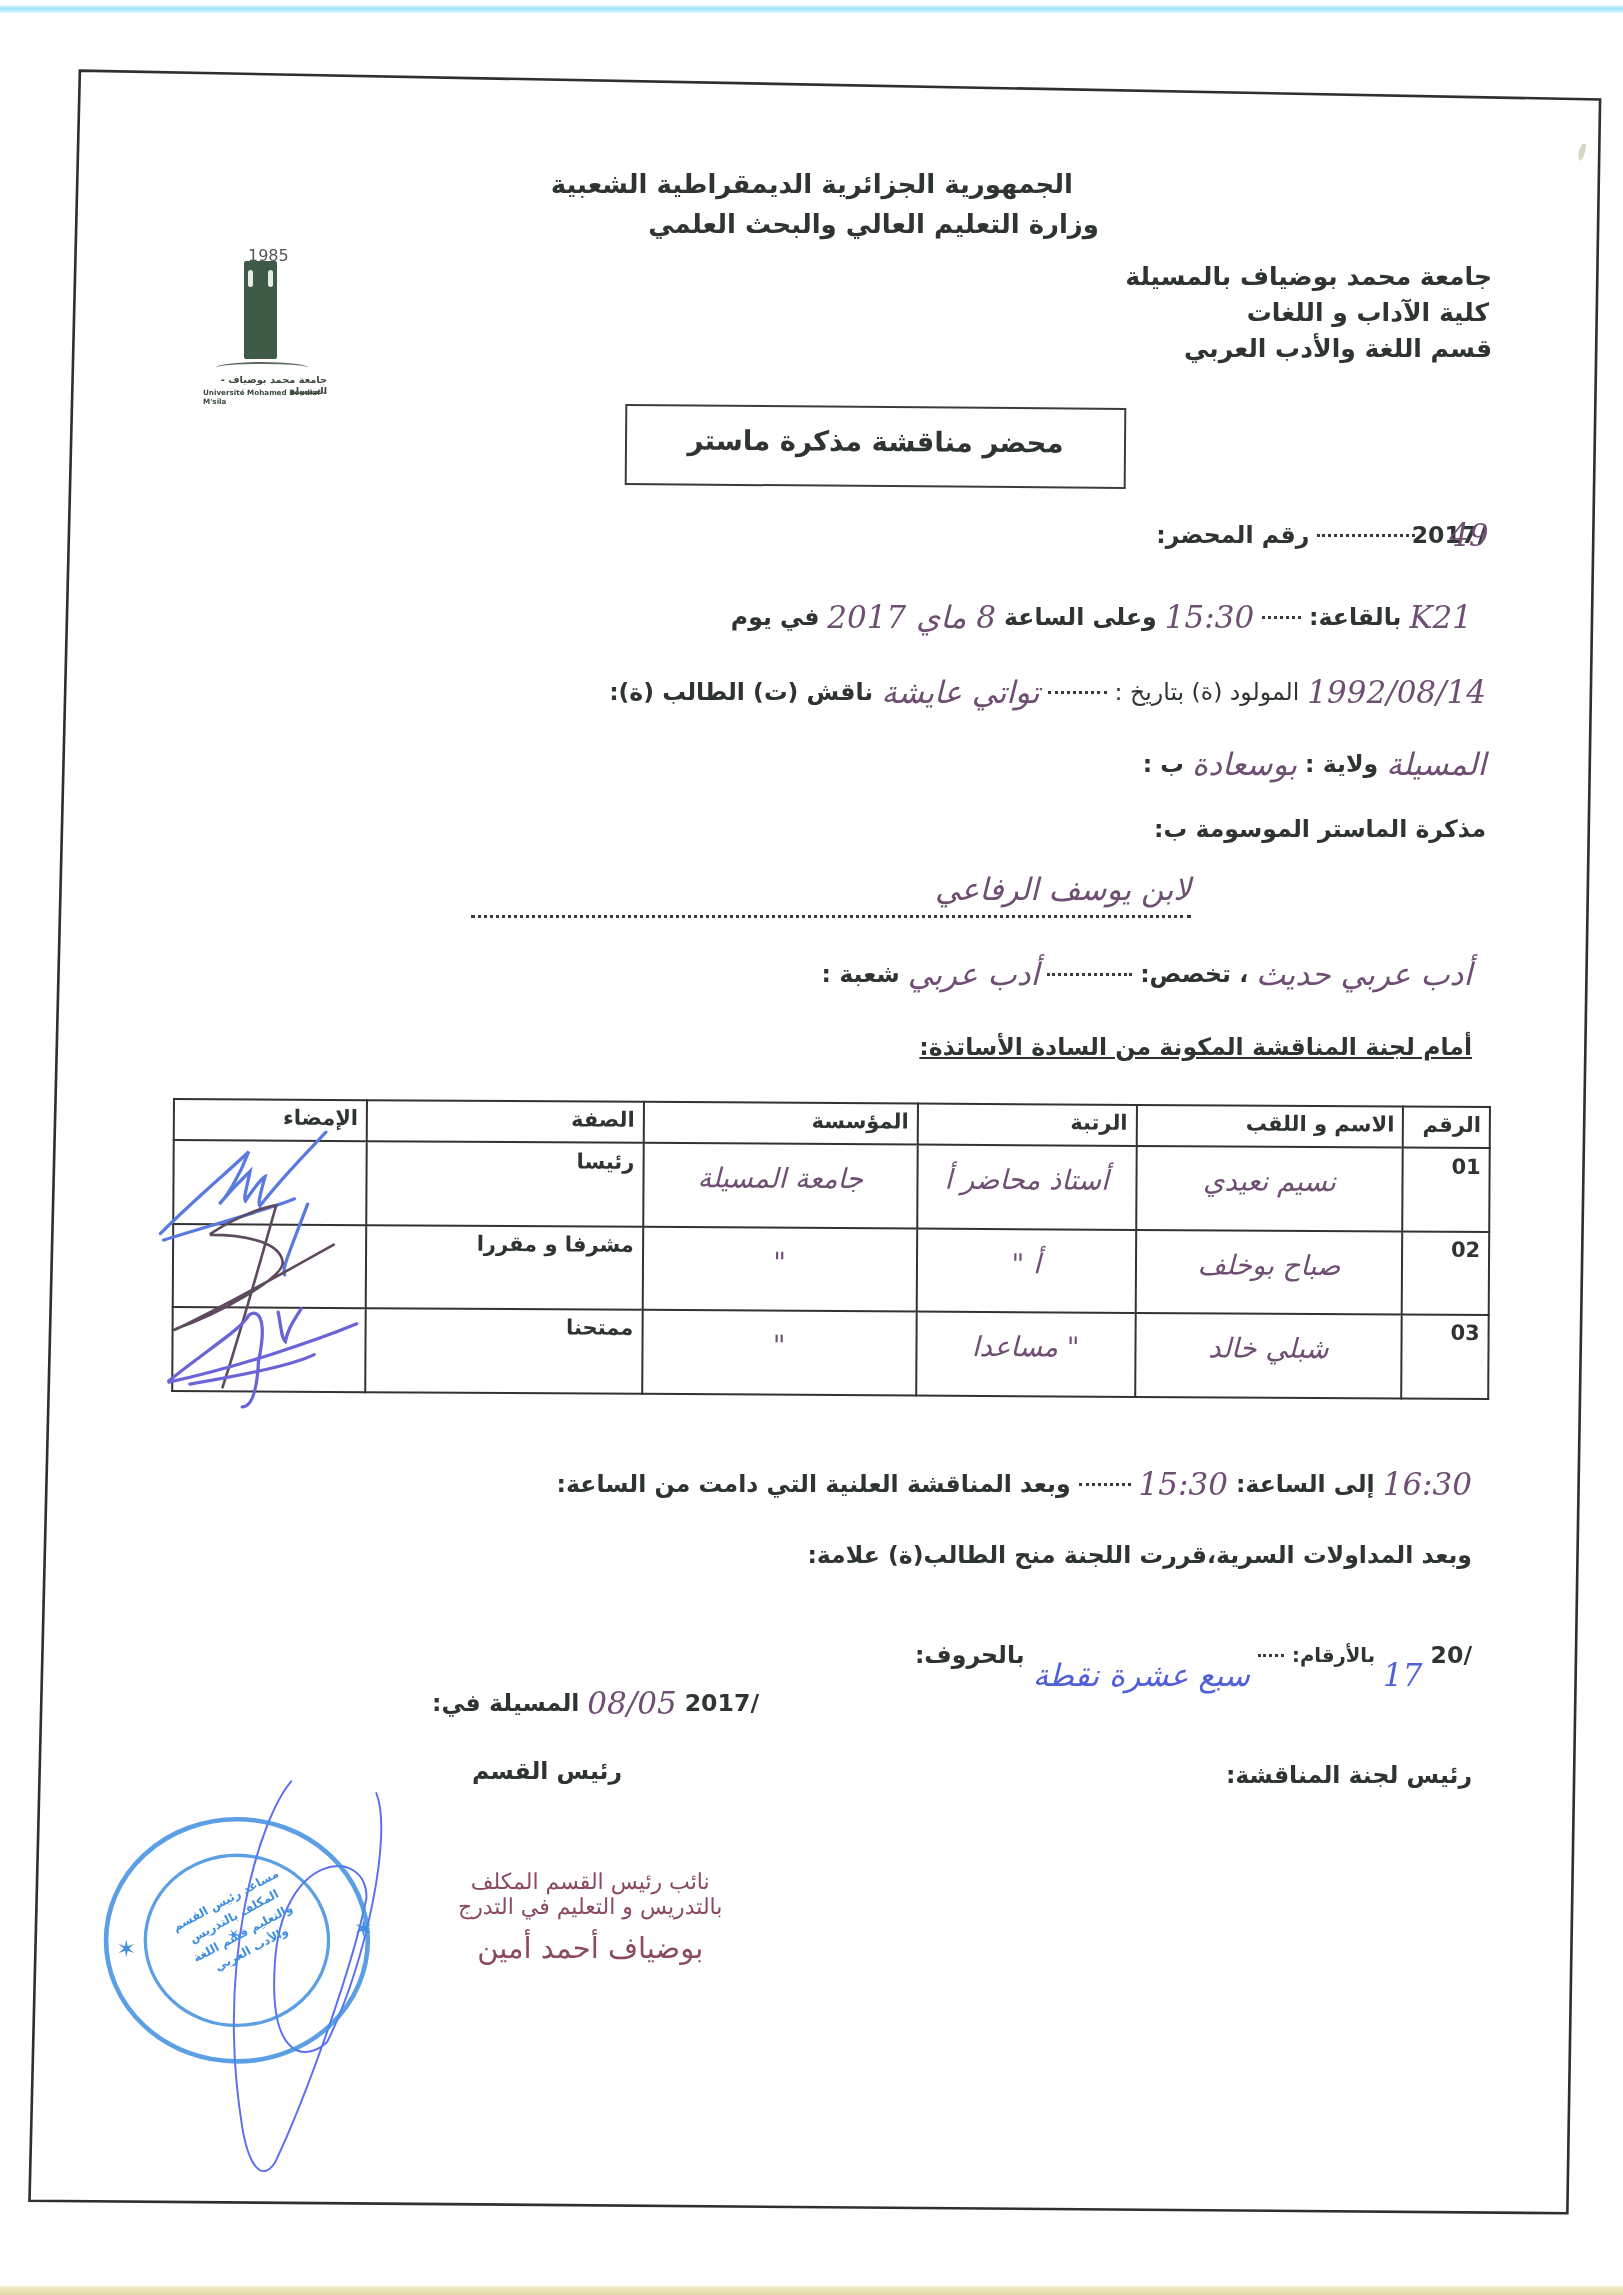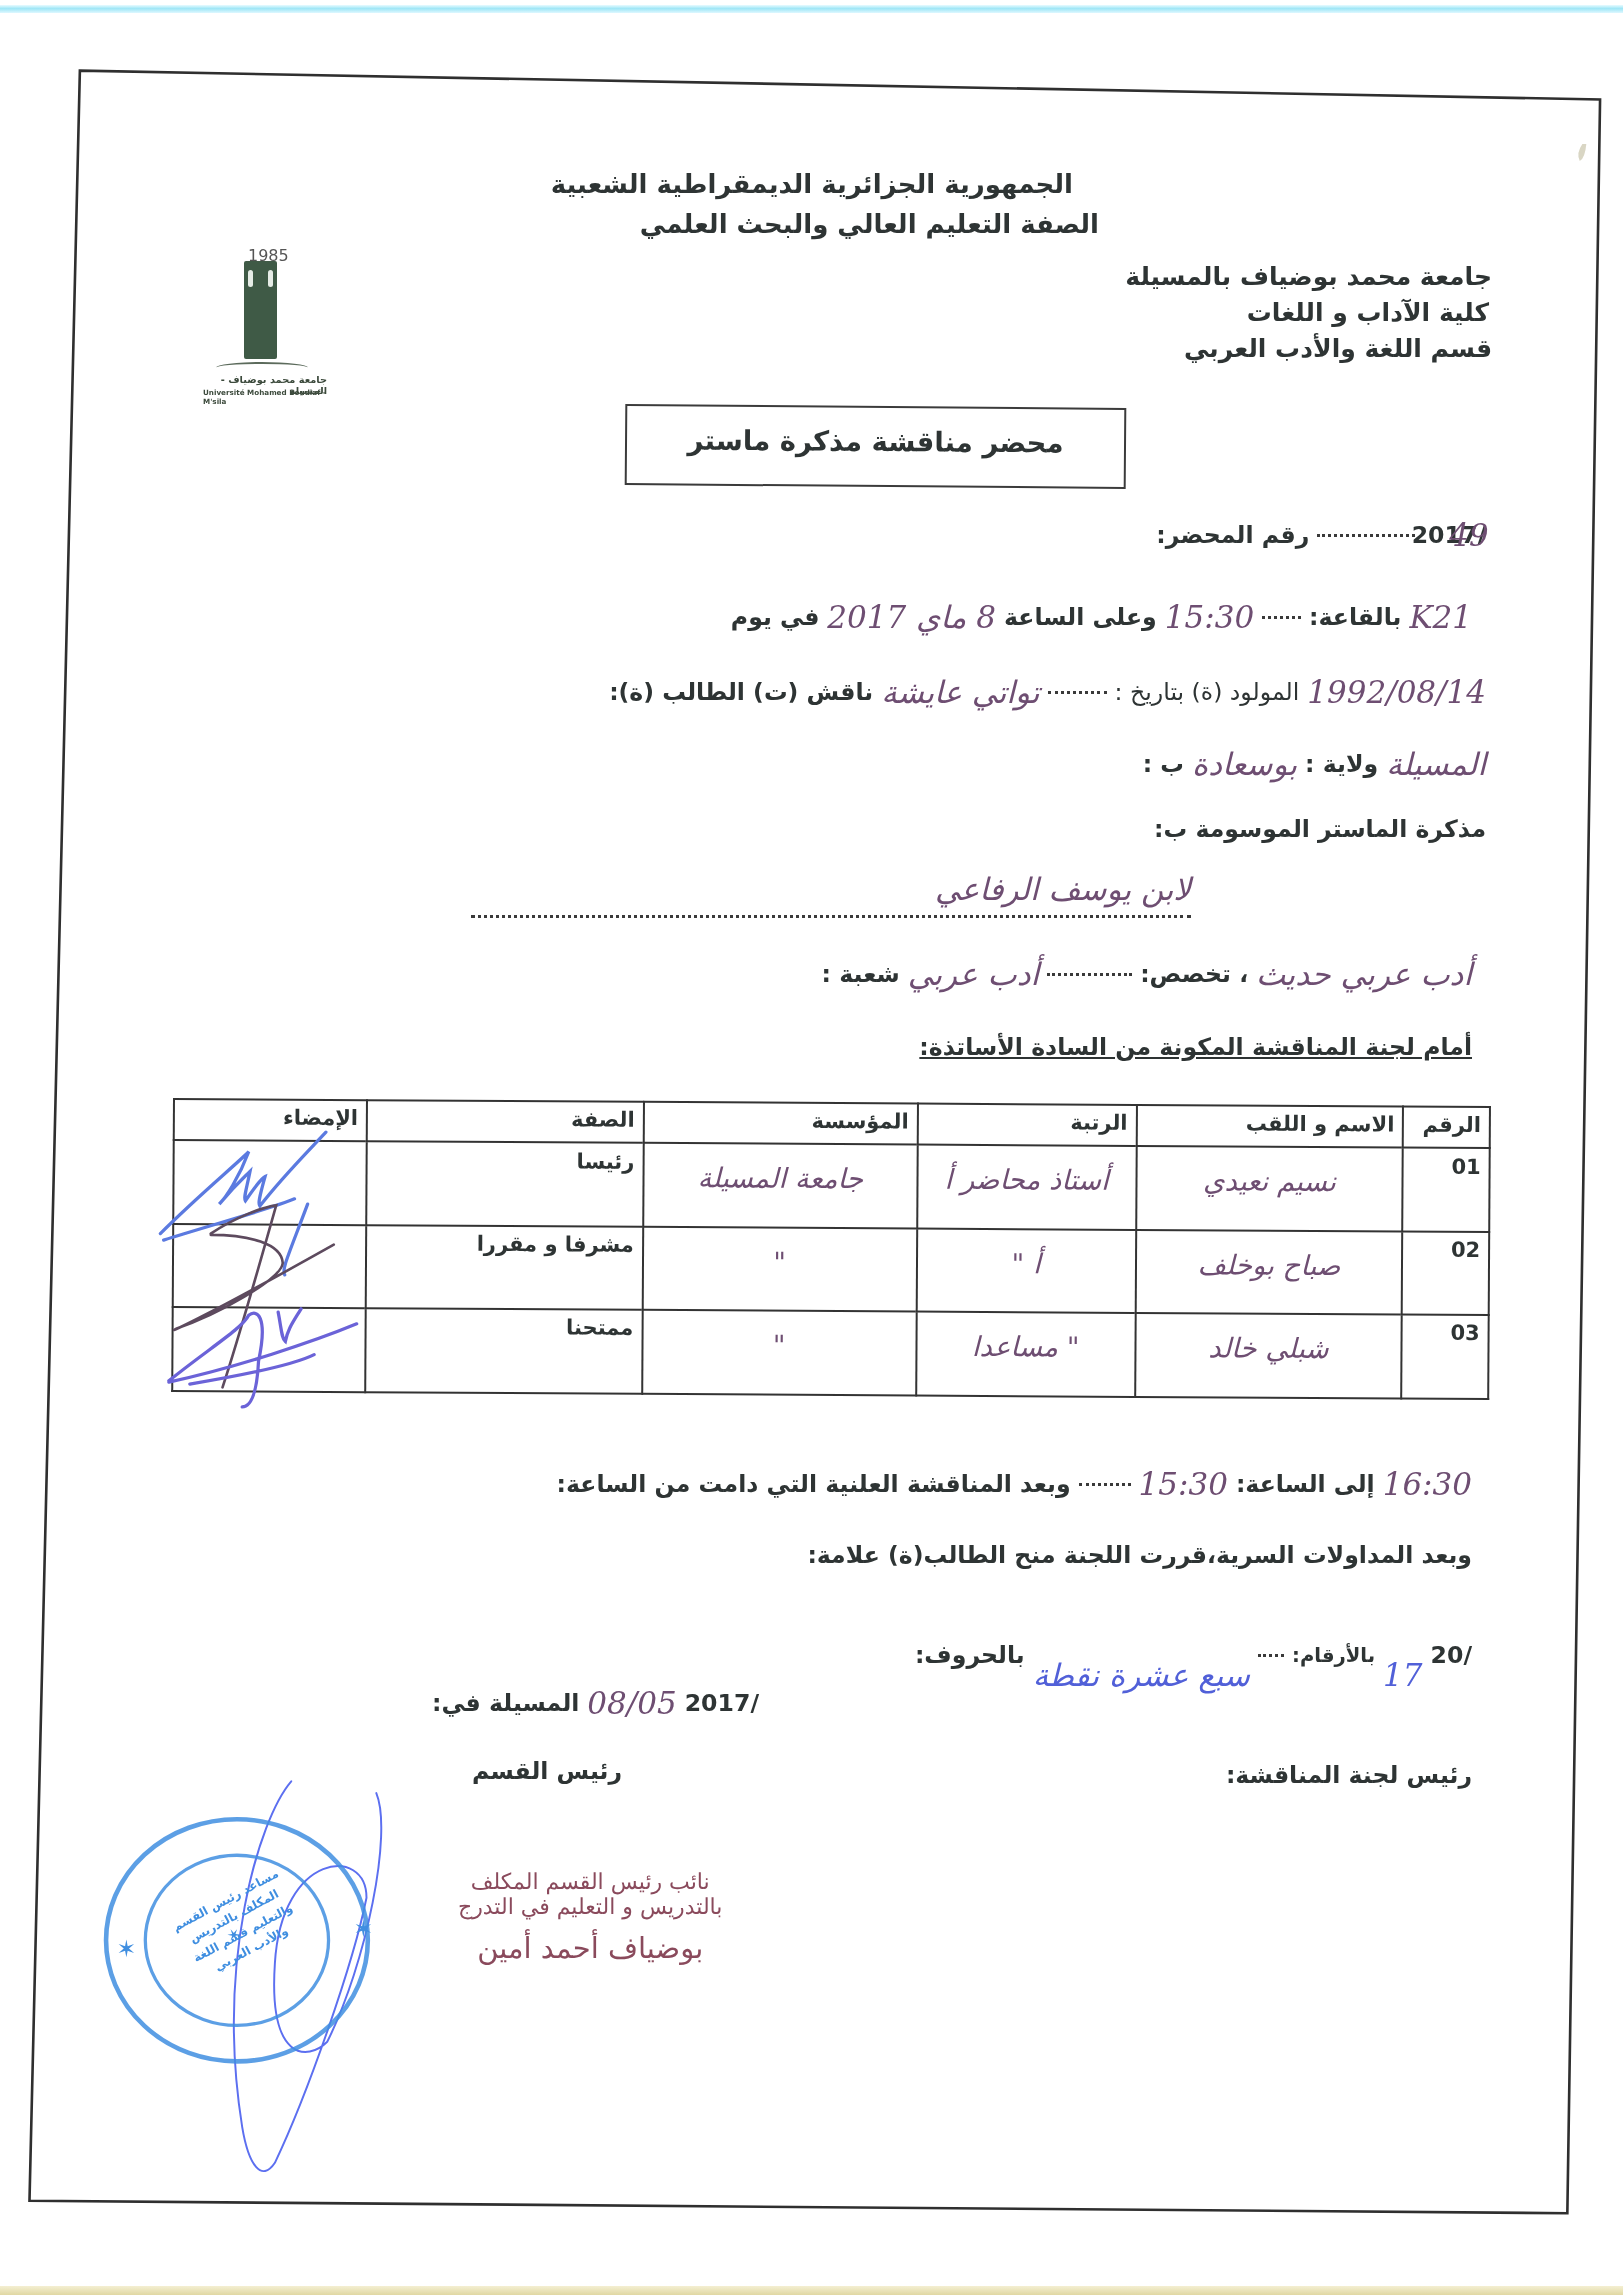--- a/index.html
+++ b/index.html
@@ -74,21 +74,21 @@
 
 <div class="scan-top"></div>
 <div class="scan-bottom"></div>
 
 <svg class="frame" width="1623" height="2295" viewBox="0 0 2480 3507">
   <polygon points="122,108 2445,152 2395,3382 45,3363" fill="none" stroke="#2f2f2f" stroke-width="4"></polygon>
   <path d="M2418,220 q-10,14 -4,26 q8,-4 10,-26z" fill="#d9d6c4"></path>
 </svg>
 
 <div class="abs rtl print h-republic">الجمهورية الجزائرية الديمقراطية الشعبية</div>
-<div class="abs rtl print h-ministry">الصفة التعليم العالي والبحث العلمي</div>
+<div class="abs rtl print h-ministry">وزارة التعليم العالي والبحث العلمي</div>
 <div class="abs rtl print h-univ">جامعة محمد بوضياف بالمسيلة</div>
 <div class="abs rtl print h-faculty">كلية الآداب و اللغات</div>
 <div class="abs rtl print h-dept">قسم اللغة والأدب العربي</div>
 
 <div class="logo">
   <span class="year">1985</span>
   <div class="tower"></div>
   <div class="book"></div>
   <div class="cap-ar rtl">جامعة محمد بوضياف - المسيلة</div>
   <div class="cap-en">Université Mohamed Boudiaf - M'sila</div>

